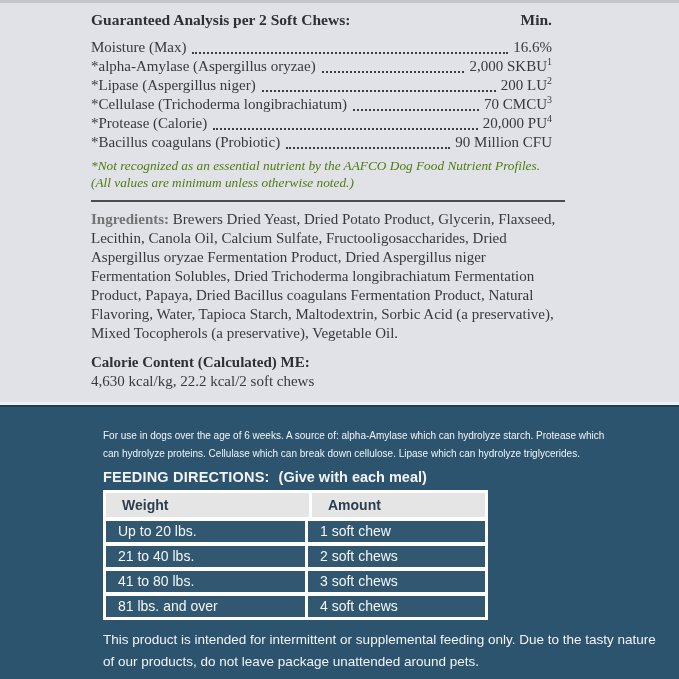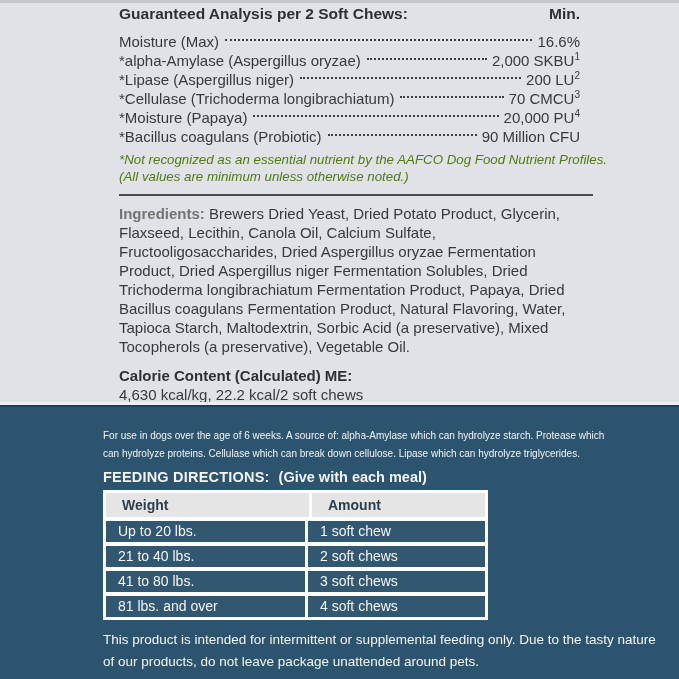--- a/index.html
+++ b/index.html
@@ -6,27 +6,27 @@
   body {
     width:679px; height:679px; overflow:hidden;
     font-family:"Liberation Sans","DejaVu Sans",sans-serif;
     background:#e1e2e7;
   }
   .page { width:679px; height:679px; display:flex; flex-direction:column; }
 
   
   .top-strip { height:3px; background:#c3c5ca; }
   .ga-section { height:399px; background:#e1e2e7; }
-  .ga-section .content { margin-left:119px; width:474px; padding-top:2px; color:#38393c; }
+  .ga-section .content { margin-left:91px; width:474px; padding-top:8px; color:#38393c;font-family:Liberation Serif, serif; }
 
   .ga-header { display:flex; justify-content:space-between; padding-right:13px;
                font-weight:bold; font-size:15.5px; color:#2f3033; }
 
   .ga-rows { margin-top:9px; padding-right:13px; }
-  .ga-row { display:flex; align-items:center; font-size:15px; line-height:19px; white-space:nowrap; }
+  .ga-row { display:flex; align-items:flex-end; font-size:15px; line-height:19px; white-space:nowrap; }
   .ga-dots { flex:1 1 auto; border-bottom:2px dotted #3c3d40; margin:0 5px 3px 6px; min-width:10px; }
   .ga-val sup { font-size:10px; line-height:0; }
 
   .ga-footnote { margin-top:5px; font-style:italic; font-size:13.3px; line-height:17px;
                  color:#4d7c0f; white-space:nowrap; }
 
   .divider { margin-top:9px; border-top:2px solid #4b4c50; width:474px; }
 
   .ingredients { margin:8px 0 0 0; font-size:15px; line-height:19px; }
   .ingredients b { color:#737373; }
@@ -89,21 +89,21 @@
           <span>*Lipase (Aspergillus niger)</span>
           <span class="ga-dots"></span>
           <span class="ga-val"><span>200 LU</span><sup>2</sup></span>
         </div>
         <div class="ga-row">
           <span>*Cellulase (Trichoderma longibrachiatum)</span>
           <span class="ga-dots"></span>
           <span class="ga-val"><span>70 CMCU</span><sup>3</sup></span>
         </div>
         <div class="ga-row">
-          <span>*Moisture (Papaya)</span>
+          <span>*Protease (Calorie)</span>
           <span class="ga-dots"></span>
           <span class="ga-val"><span>20,000 PU</span><sup>4</sup></span>
         </div>
         <div class="ga-row">
           <span>*Bacillus coagulans (Probiotic)</span>
           <span class="ga-dots"></span>
           <span class="ga-val"><span>90 Million CFU</span><sup></sup></span>
         </div>
       </div>
 

